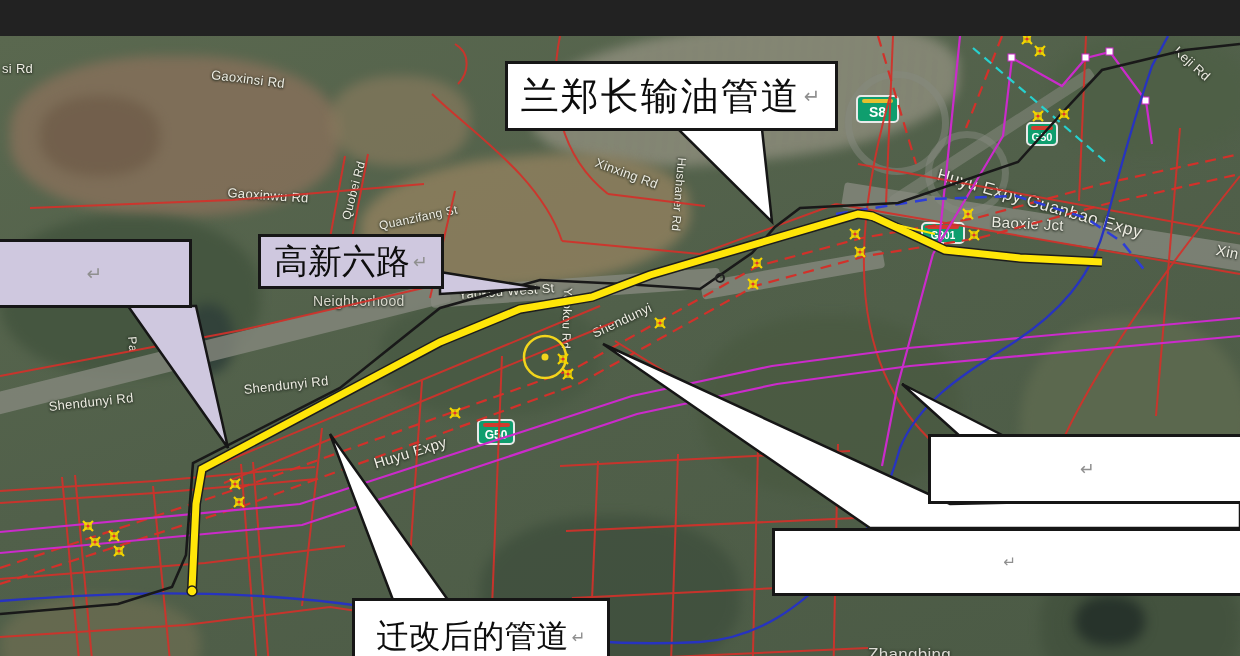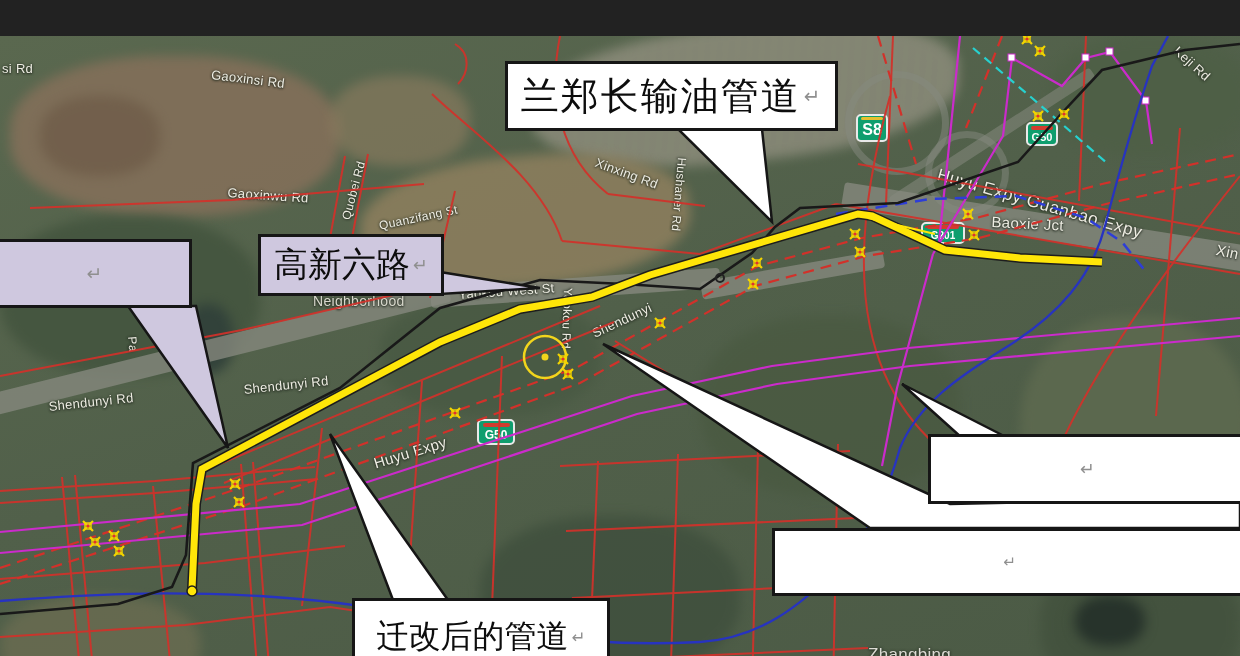--- a/index.html
+++ b/index.html
@@ -77,21 +77,21 @@
   <div class="mlabel" style="left:48px;top:364px;font-size:13px;transform:rotate(-6deg)">Shendunyi Rd</div>
   <div class="mlabel" style="left:243px;top:347px;font-size:13px;transform:rotate(-6deg)">Shendunyi Rd</div>
   <div class="mlabel" style="left:138px;top:300px;font-size:12px;transform:rotate(85deg)">Pa</div>
   <div class="mlabel" style="left:372px;top:420px;font-size:15px;transform:rotate(-17deg)">Huyu Expy</div>
   <div class="mlabel" style="left:940px;top:130px;font-size:17px;transform:rotate(16deg);letter-spacing:.6px">Huyu Expy Guanbao Expy</div>
   <div class="mlabel" style="left:992px;top:178px;font-size:15px;transform:rotate(3deg)">Baoxie Jct</div>
   <div class="mlabel" style="left:1180px;top:8px;font-size:13px;transform:rotate(42deg)">Keji Rd</div>
   <div class="mlabel" style="left:1218px;top:206px;font-size:15px;transform:rotate(12deg)">Xin</div>
   <div class="mlabel" style="left:868px;top:610px;font-size:17px;color:#dcdcd4">Zhangbing</div>
 
-  <div class="shield" style="left:856px;top:78px;width:32px;height:28px;font-size:16px">
+  <div class="shield" style="left:856px;top:59px;width:43px;height:28px;font-size:14px">
       <div class="cap yellow"></div>
       <span>S8</span>
     </div>
   <div class="shield" style="left:1026px;top:86px;width:32px;height:24px;font-size:11px">
       <div class="cap"></div>
       <span>G50</span>
     </div>
   <div class="shield" style="left:921px;top:186px;width:44px;height:22px;font-size:10px">
       <div class="cap"></div>
       <span>G201</span>
@@ -226,21 +226,21 @@
 
   <div class="callout" style="left:505px;top:25px;width:333px;height:70px;font-size:38px;letter-spacing:2px">
     <span>兰郑长输油管道</span>
       <span class="ret">↵</span>
   </div>
 
   <div class="callout lav" style="left:-6px;top:203px;width:198px;height:69px;font-size:36px">
       <span class="ret">↵</span>
   </div>
 
-  <div class="callout lav" style="left:258px;top:198px;width:186px;height:62px;font-size:34px">
+  <div class="callout lav" style="left:258px;top:198px;width:186px;height:55px;font-size:34px">
     <span>高新六路</span>
       <span class="ret">↵</span>
   </div>
 
   <div class="callout" style="left:928px;top:398px;width:316px;height:70px;font-size:34px">
       <span class="ret">↵</span>
   </div>
 
   <div class="callout" style="left:772px;top:492px;width:472px;height:68px;font-size:29px">
       <span class="ret">↵</span>

